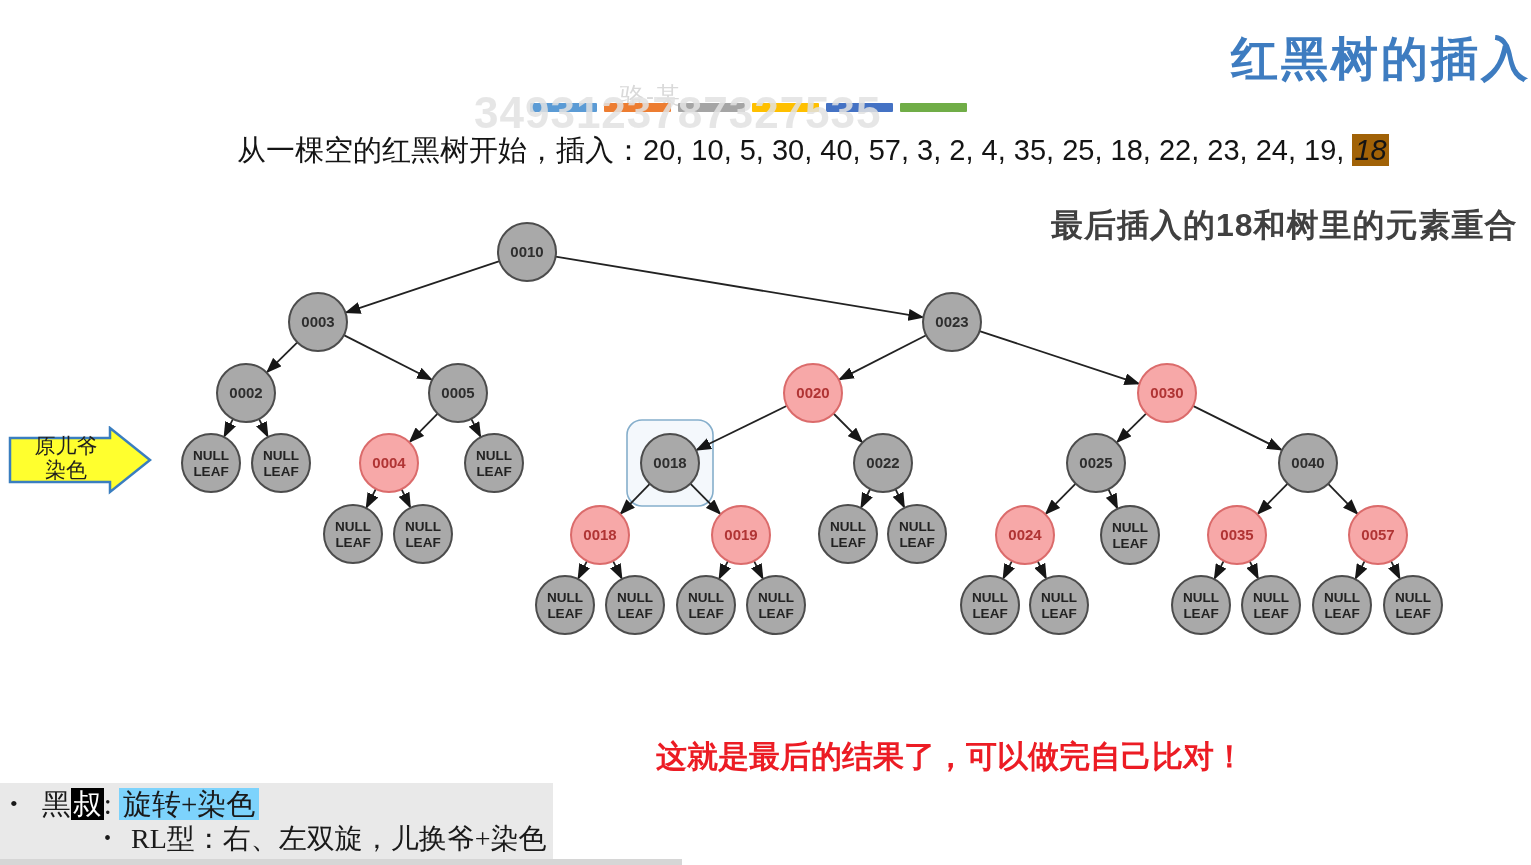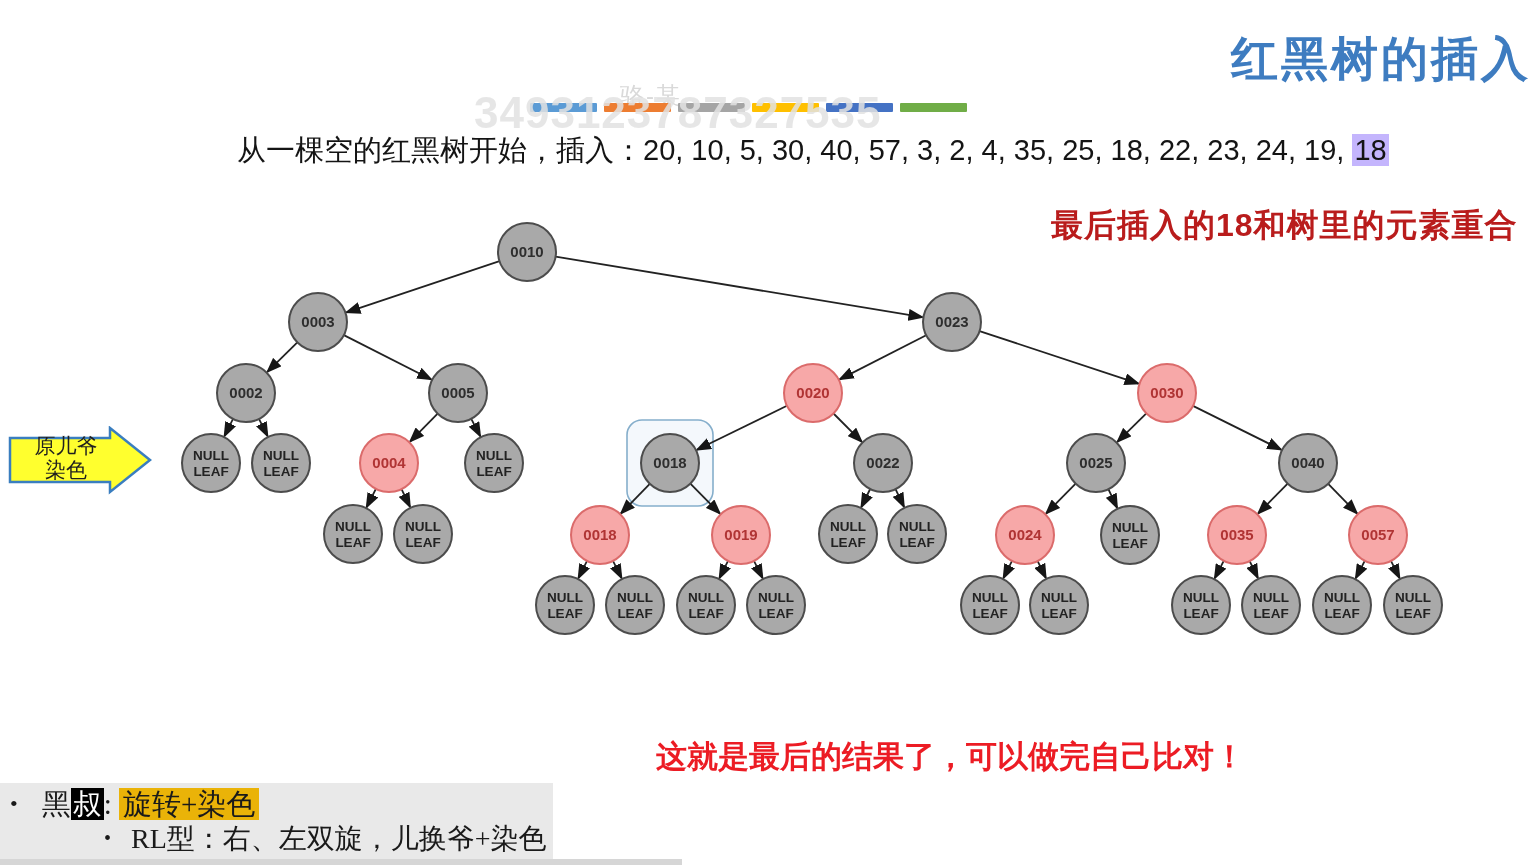--- a/index.html
+++ b/index.html
@@ -58,24 +58,24 @@
     <span style="background: rgb(91, 155, 213);"></span>
     <span style="background: rgb(237, 125, 49);"></span>
     <span style="background: rgb(165, 165, 165);"></span>
     <span style="background: rgb(255, 192, 0);"></span>
     <span style="background: rgb(68, 114, 196);"></span>
     <span style="background: rgb(112, 173, 71);"></span>
   </div>
 
 <div class="abs seq">
   <span class="cjk">从一棵空的红黑树开始，插入：</span><span>20, 10, 5, 30, 40, 57, 3, 2, 4, 35, 25, 18, 22, 23, 24, 19,</span>
-  <span class="hl" id="seq-hl" style="background: #c4b5fd;">18</span>
-</div>
-
-<div class="abs note-right" id="note-right" style="color: #b91c1c;">
+  <span class="hl" id="seq-hl" style="background: #a16207; font-style: italic;">18</span>
+</div>
+
+<div class="abs note-right" id="note-right" style="color: #404040;">
   <div>最后插入的18和树里的元素重合</div>
 </div>
 
 <svg id="tree-svg" class="abs" width="1531" height="865" viewBox="0 0 1531 865">
   <defs>
     <marker id="arrow" viewBox="0 0 16 12" markerWidth="16" markerHeight="12" refX="14" refY="6" orient="auto" markerUnits="userSpaceOnUse">
       <path d="M0,0 L16,6 L0,12 Z" fill="#161616"></path>
     </marker>
   </defs>
   <g id="tree-boxes">
@@ -267,19 +267,19 @@
 <div class="abs callout-text">
   <div>原儿爷</div>
   <div>染色</div>
 </div>
 
 <div class="abs result-note" id="result-note" style="color: rgb(236, 28, 36);">这就是最后的结果了，可以做完自己比对！</div>
 
 <div class="abs notes-panel">
   <div class="notes-line1">
     <span class="bullet">•</span><span>黑</span><span class="inv">叔</span><span>:</span>
-    <span class="hl" id="notes-hl" style="background: #eab308;">旋转+染色</span>
+    <span class="hl" id="notes-hl" style="background: #7dd3fc;">旋转+染色</span>
   </div>
   <div class="notes-line2">
     <span class="bullet">•</span><span>RL型：右、左双旋，儿换爷+染色</span>
   </div>
 </div>
 <div class="abs bottom-strip"></div>
 
 </body></html>

